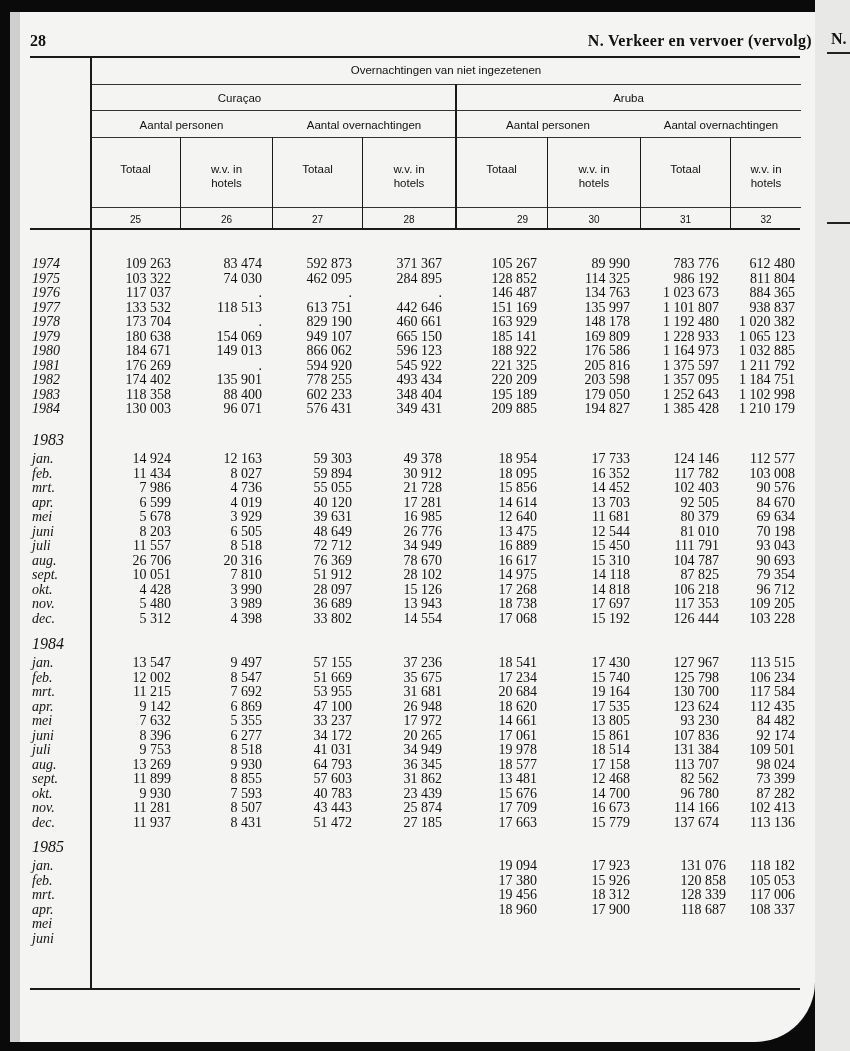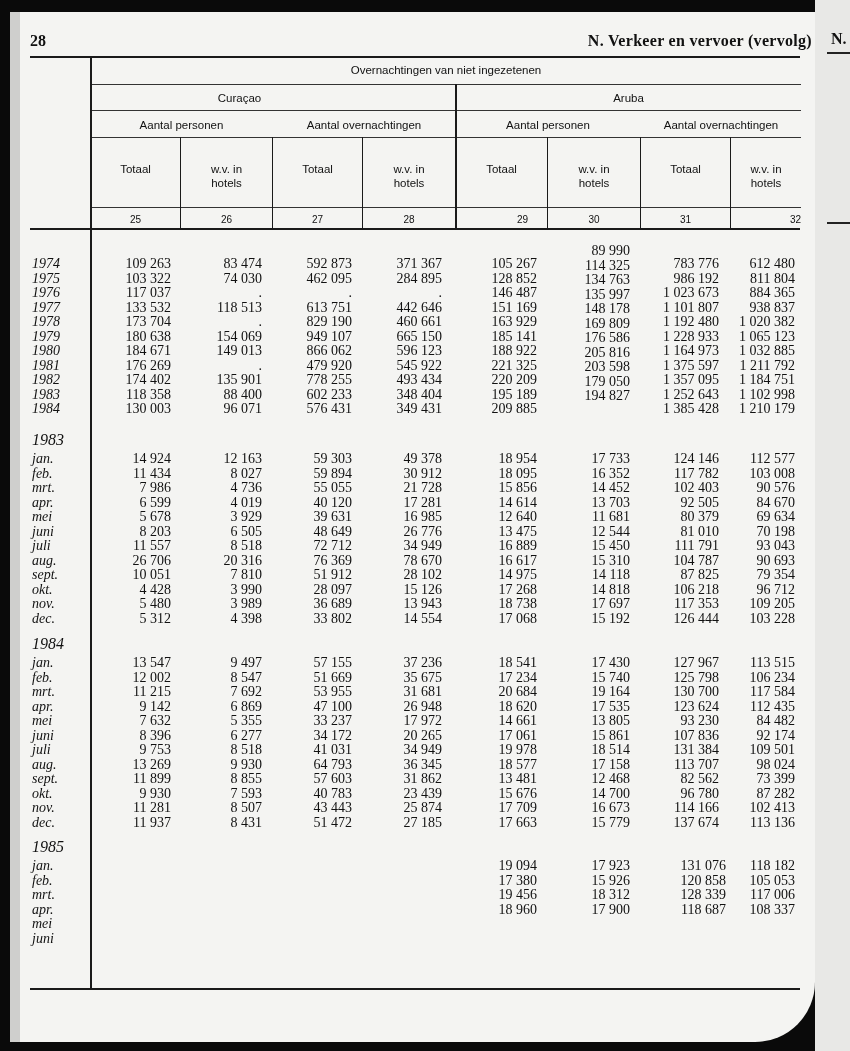--- a/index.html
+++ b/index.html
@@ -90,42 +90,42 @@
 <div class="hdr" style="left:641px; top:162px; width:89px;">Totaal</div>
 <div class="hdr" style="left:731px; top:162px; width:70px;"><span>w.v. in</span><br><span>hotels</span></div>
 
 <div class="colnum" style="left:91px; top:214px; width:89px;">25</div>
 <div class="colnum" style="left:181px; top:214px; width:91px;">26</div>
 <div class="colnum" style="left:273px; top:214px; width:89px;">27</div>
 <div class="colnum" style="left:363px; top:214px; width:92px;">28</div>
 <div class="colnum" style="left:456px; top:214px; width:91px;padding-left:21px;">29</div>
 <div class="colnum" style="left:548px; top:214px; width:92px;">30</div>
 <div class="colnum" style="left:641px; top:214px; width:89px;">31</div>
-<div class="colnum" style="left:731px; top:214px; width:70px;text-align:right;">32</div>
+<div class="colnum" style="left:731px; top:214px; width:70px;">32</div>
 
 <div id="body-sections">
     <div class="labels" style="top: 257px;">
       <div class="row">1974</div>
       <div class="row">1975</div>
       <div class="row">1976</div>
       <div class="row">1977</div>
       <div class="row">1978</div>
       <div class="row">1979</div>
       <div class="row">1980</div>
       <div class="row">1981</div>
       <div class="row">1982</div>
       <div class="row">1983</div>
       <div class="row">1984</div>
     </div>
     <div class="col" style="top: 257px; right: 679px;"><div class="row">109 263</div><div class="row">103 322</div><div class="row">117 037</div><div class="row">133 532</div><div class="row">173 704</div><div class="row">180 638</div><div class="row">184 671</div><div class="row">176 269</div><div class="row">174 402</div><div class="row">118 358</div><div class="row">130 003</div></div>
     <div class="col" style="top: 257px; right: 588px;"><div class="row">83 474</div><div class="row">74 030</div><div class="row">.</div><div class="row">118 513</div><div class="row">.</div><div class="row">154 069</div><div class="row">149 013</div><div class="row">.</div><div class="row">135 901</div><div class="row">88 400</div><div class="row">96 071</div></div>
-    <div class="col" style="top: 257px; right: 498px;"><div class="row">592 873</div><div class="row">462 095</div><div class="row">.</div><div class="row">613 751</div><div class="row">829 190</div><div class="row">949 107</div><div class="row">866 062</div><div class="row">479 920</div><div class="row">778 255</div><div class="row">602 233</div><div class="row">576 431</div></div>
+    <div class="col" style="top: 257px; right: 498px;"><div class="row">592 873</div><div class="row">462 095</div><div class="row">.</div><div class="row">613 751</div><div class="row">829 190</div><div class="row">949 107</div><div class="row">866 062</div><div class="row">594 920</div><div class="row">778 255</div><div class="row">602 233</div><div class="row">576 431</div></div>
     <div class="col" style="top: 257px; right: 408px;"><div class="row">371 367</div><div class="row">284 895</div><div class="row">.</div><div class="row">442 646</div><div class="row">460 661</div><div class="row">665 150</div><div class="row">596 123</div><div class="row">545 922</div><div class="row">493 434</div><div class="row">348 404</div><div class="row">349 431</div></div>
     <div class="col" style="top: 257px; right: 313px;"><div class="row">105 267</div><div class="row">128 852</div><div class="row">146 487</div><div class="row">151 169</div><div class="row">163 929</div><div class="row">185 141</div><div class="row">188 922</div><div class="row">221 325</div><div class="row">220 209</div><div class="row">195 189</div><div class="row">209 885</div></div>
-    <div class="col" style="top: 244px; right: 220px;"><div class="row">89 990</div><div class="row">114 325</div><div class="row">134 763</div><div class="row">135 997</div><div class="row">148 178</div><div class="row">169 809</div><div class="row">176 586</div><div class="row">205 816</div><div class="row">203 598</div><div class="row">179 050</div><div class="row">194 827</div></div>
+    <div class="col" style="top: 257px; right: 220px;"><div class="row">89 990</div><div class="row">114 325</div><div class="row">134 763</div><div class="row">135 997</div><div class="row">148 178</div><div class="row">169 809</div><div class="row">176 586</div><div class="row">205 816</div><div class="row">203 598</div><div class="row">179 050</div><div class="row">194 827</div></div>
     <div class="col" style="top: 257px; right: 131px;"><div class="row">783 776</div><div class="row">986 192</div><div class="row">1 023 673</div><div class="row">1 101 807</div><div class="row">1 192 480</div><div class="row">1 228 933</div><div class="row">1 164 973</div><div class="row">1 375 597</div><div class="row">1 357 095</div><div class="row">1 252 643</div><div class="row">1 385 428</div></div>
     <div class="col" style="top: 257px; right: 55px;"><div class="row">612 480</div><div class="row">811 804</div><div class="row">884 365</div><div class="row">938 837</div><div class="row">1 020 382</div><div class="row">1 065 123</div><div class="row">1 032 885</div><div class="row">1 211 792</div><div class="row">1 184 751</div><div class="row">1 102 998</div><div class="row">1 210 179</div></div>
     <div class="labels" style="top: 430px;">
       <div class="year-head" style="height: 22px;">1983</div>
       <div class="row">jan.</div>
       <div class="row">feb.</div>
       <div class="row">mrt.</div>
       <div class="row">apr.</div>
       <div class="row">mei</div>
       <div class="row">juni</div>

